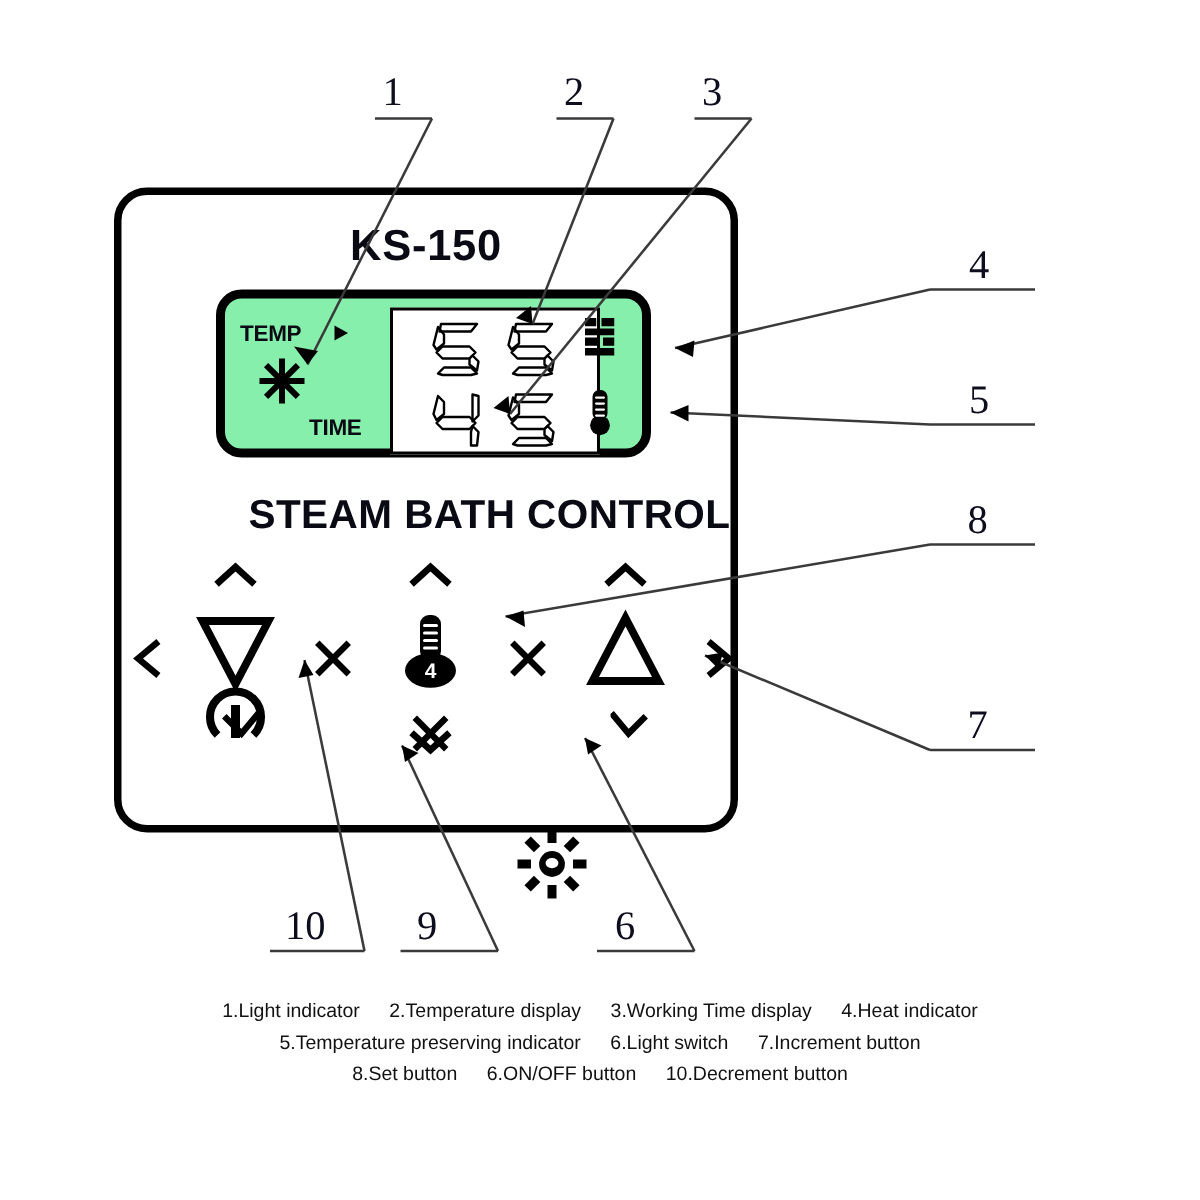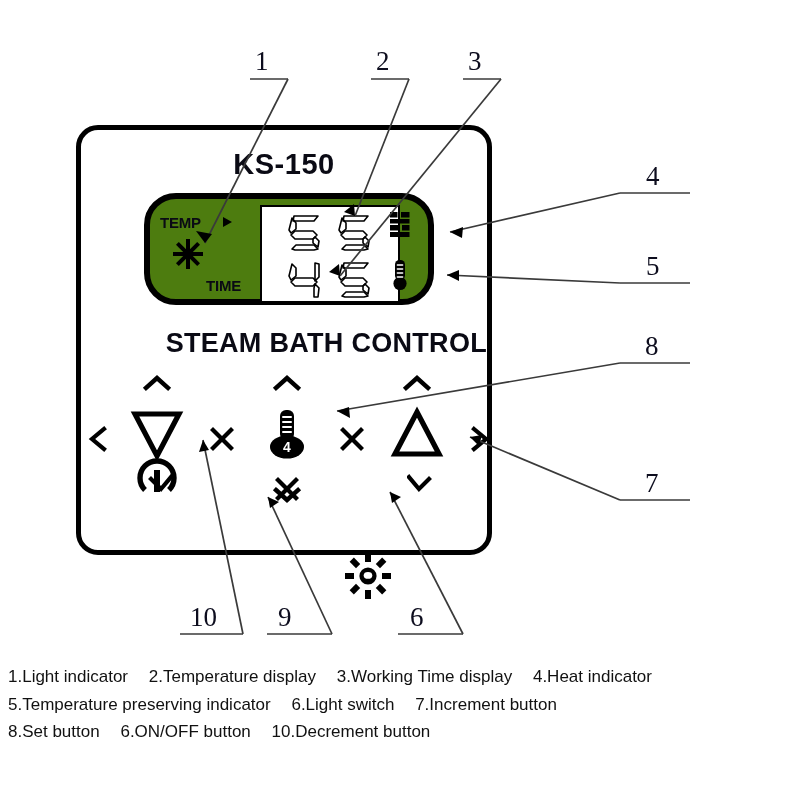--- a/index.html
+++ b/index.html
@@ -72,22 +72,22 @@
   }
 
   
   #lcd-bezel {
     position: absolute;
     left: 63px;
     top: 63px;
     width: 290px;
     height: 112px;
     border: 6px solid #000000;
-    border-radius: 32px;
-    background: #4d7c0f;
+    border-radius: 17px;
+    background: #86efac;
     box-sizing: border-box;
   }
 
   
   #legend-col {
     position: absolute;
     left: 10px;
     top: 6px;
     width: 86px;
     height: 96px;
@@ -239,22 +239,22 @@
 
   
   #captions {
     position: absolute;
     left: 0;
     top: 663px;
     width: 800px;
     z-index: 20;
   }
   .cap-line {
-    text-align: left;
-    font-size: 17px;
+    text-align: center;
+    font-size: 13px;
     color: #111111;
     line-height: 1.62;
     white-space: nowrap;
   }
   .cap-item { margin: 0 8px; }
 </style>
 </head>
 <body>
 
 <div id="stage">

